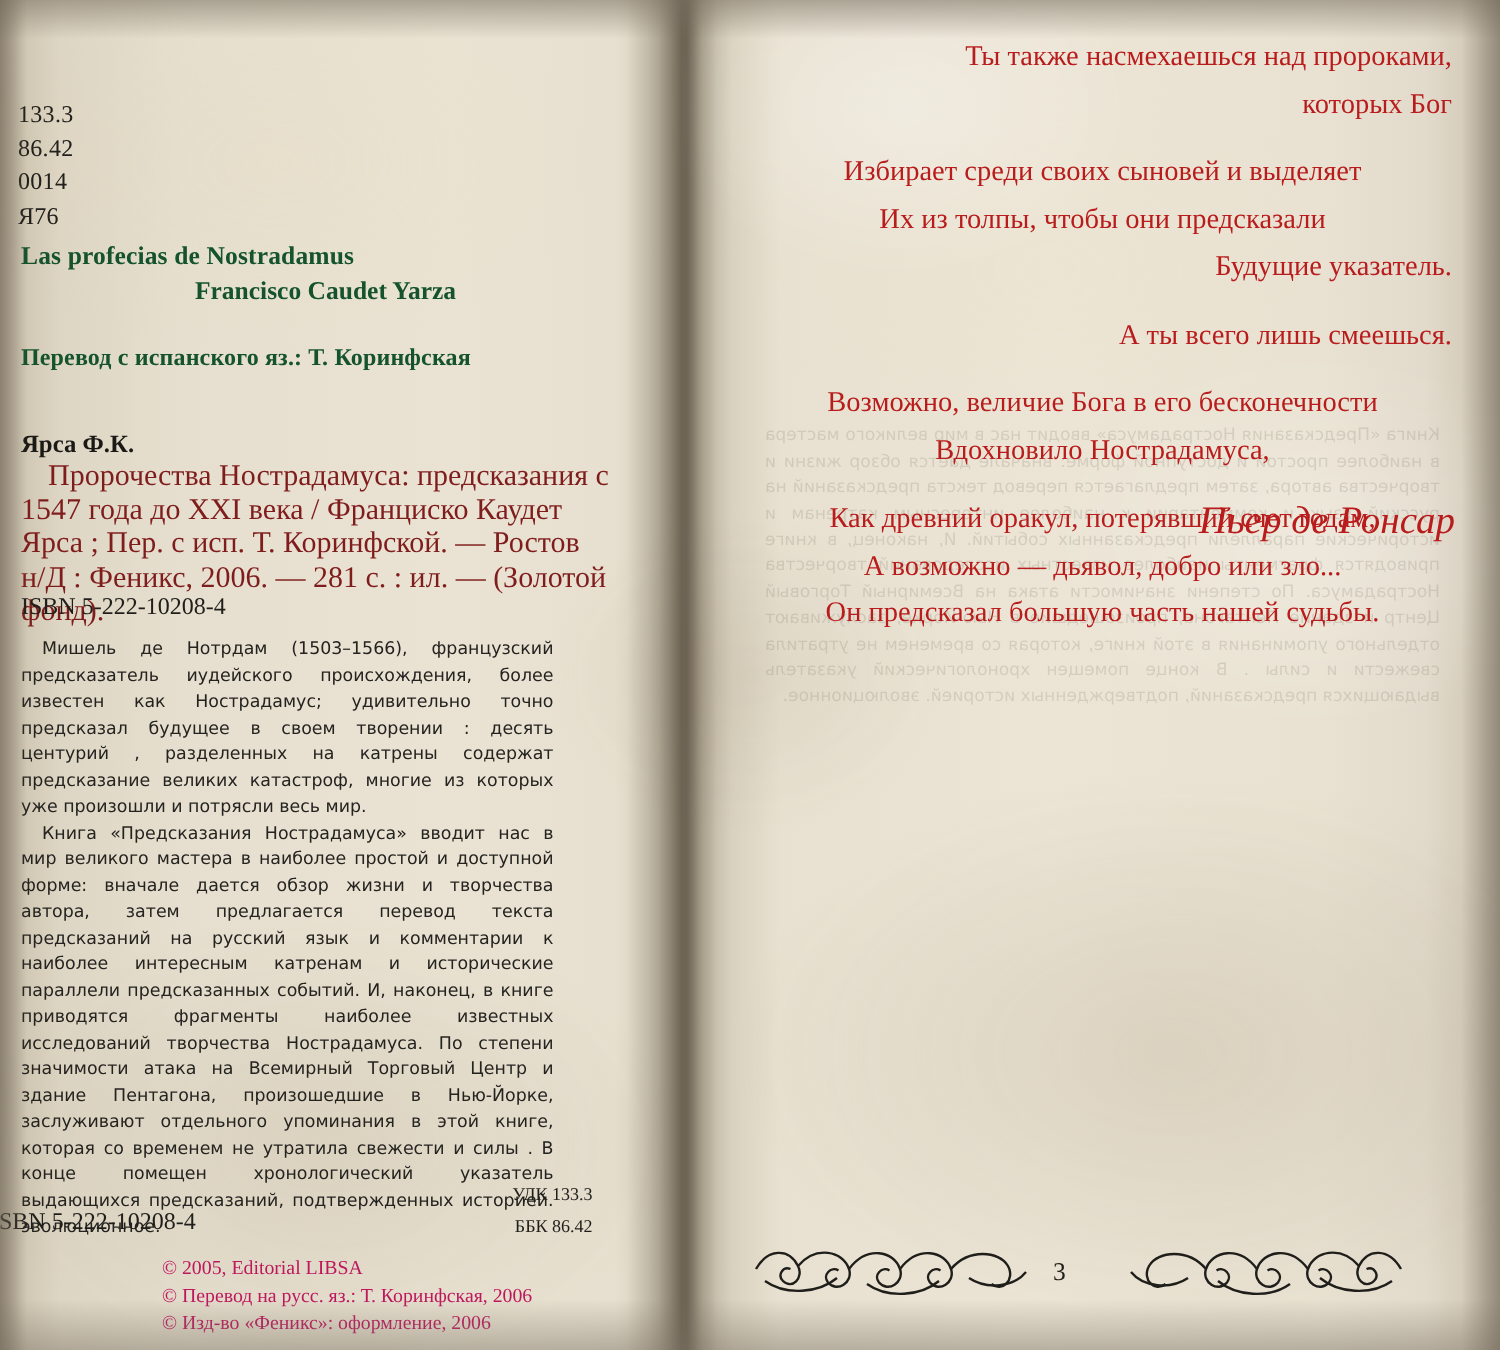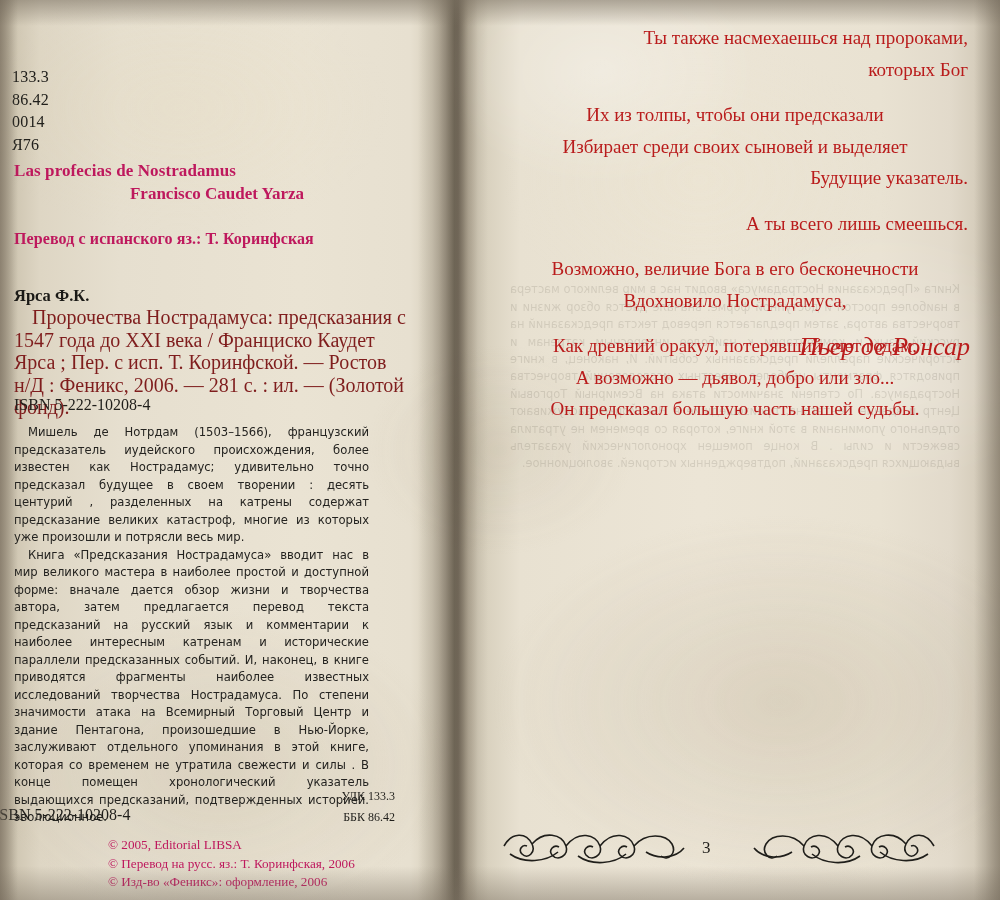--- a/index.html
+++ b/index.html
@@ -106,21 +106,21 @@
     line-height: 22.5px;
     color: #21201c;
     letter-spacing: .2px;
   }
 
   .title-block {
     position: absolute;
     left: 14px;
     top: 160px;
     width: 400px;
-    color: #be185d;
+    color: #14532d;
   }
   .title-line-1, .title-line-2 {
     font-weight: bold;
     font-size: 17px;
     line-height: 22px;
     letter-spacing: .1px;
   }
   .title-author {
     text-align: center;
     font-weight: bold;
@@ -334,22 +334,22 @@
     </div>
     <div class="showthrough2">
       <div>133.3</div>
       <div>86.42</div>
     </div>
 
     <div class="poem">
       <div class="ln r">Ты также насмехаешься над пророками,</div>
       <div class="ln r">которых Бог</div>
       <div class="gap"></div>
+      <div class="ln">Избирает среди своих сыновей и выделяет</div>
       <div class="ln">Их из толпы, чтобы они предсказали</div>
-      <div class="ln">Избирает среди своих сыновей и выделяет</div>
       <div class="ln r">Будущие указатель.</div>
       <div class="gap"></div>
       <div class="ln r">А ты всего лишь смеешься.</div>
       <div class="gap"></div>
       <div class="ln">Возможно, величие Бога в его бесконечности</div>
       <div class="ln">Вдохновило Нострадамуса,</div>
       <div class="gap"></div>
       <div class="ln">Как древний оракул, потерявший счет годам,</div>
       <div class="ln">А возможно — дьявол, добро или зло...</div>
       <div class="ln">Он предсказал большую часть нашей судьбы.</div>

